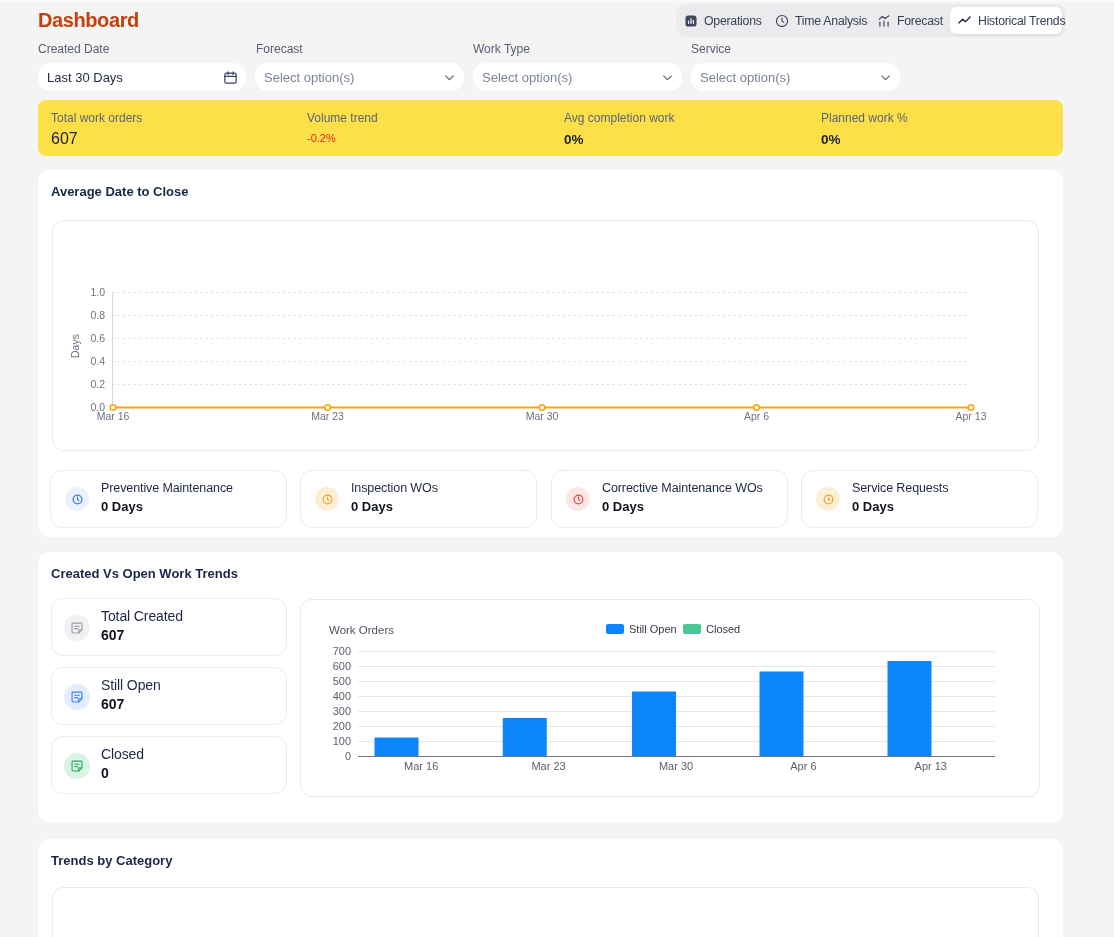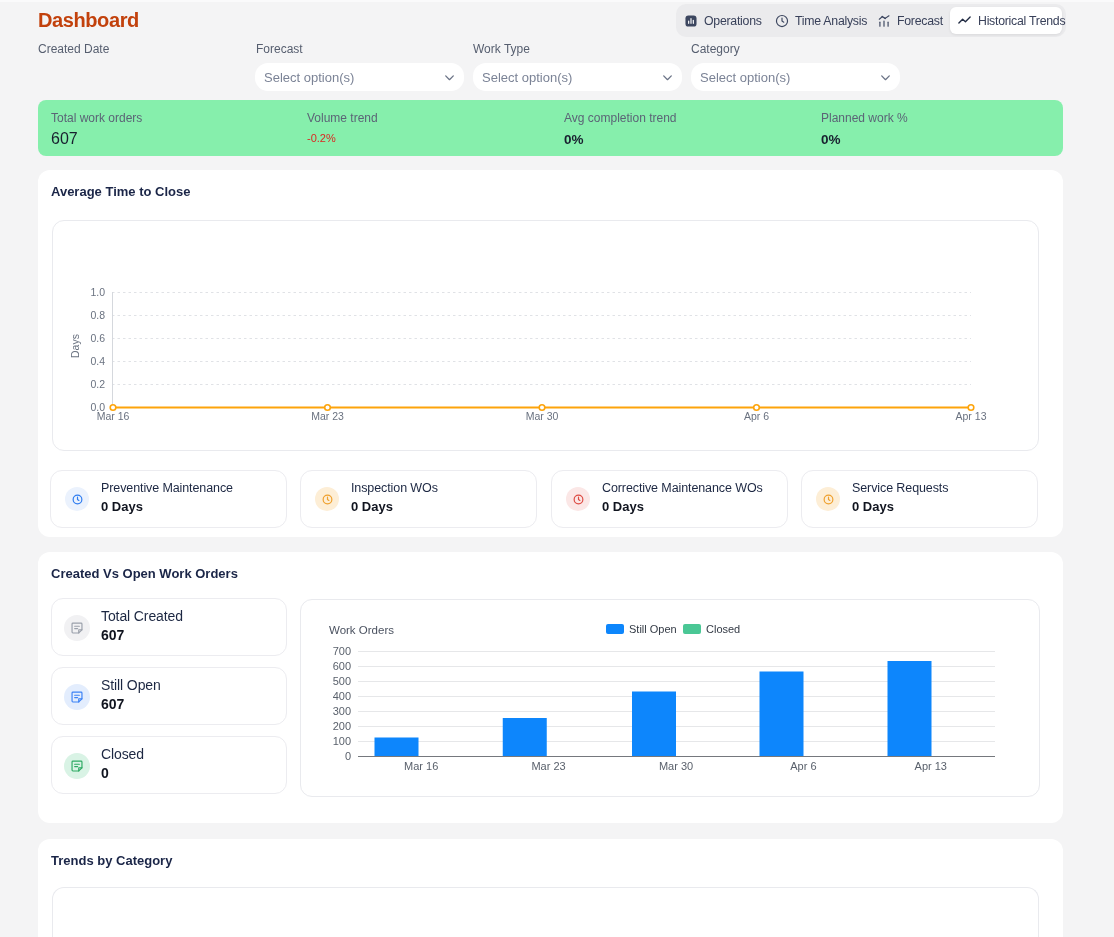--- a/index.html
+++ b/index.html
@@ -10,21 +10,21 @@
   .tabs { position:absolute; left:676px; top:4px; width:390px; height:33px; background:#ebebed; border-radius:10px; }
   .tab { position:absolute; display:flex; align-items:center; gap:6px; height:27px; top:3px; font-size:12.3px; letter-spacing:-0.25px; color:#39415a; border-radius:8px; white-space:nowrap; }
   .tab.active { background:#fff; box-shadow:0 1px 3px rgba(0,0,0,.08); }
   .tab svg { flex:0 0 auto; }
   
   .flabel { position:absolute; top:42px; font-size:12px; color:#565e6f; }
   .finput { position:absolute; top:63px; height:28px; background:#fff; border-radius:13px; display:flex; align-items:center; font-size:13px; color:#7b8396; padding:0 8px 0 9px; }
   .finput .ph { flex:1; }
   .finput.date { color:#252e42; font-weight:400; }
   
-  .stats { position:absolute; left:38px; top:100px; width:1025px; height:56px; background:#86efac; border-radius:8px; }
+  .stats { position:absolute; left:38px; top:100px; width:1025px; height:56px; background:#fde047; border-radius:8px; }
   .stat { position:absolute; top:0; height:56px; }
   .stat .sl { position:absolute; top:11px; left:0; font-size:12px; color:#5b6476; white-space:nowrap; }
   .stat .sv { position:absolute; top:30px; left:0; font-size:16px; font-weight:400; color:#18202f; }
   .stat .sv.red { color:#dc2721; font-size:11px; top:32px; }
   .stat .sv.pct { font-size:13.5px; font-weight:700; top:32px; }
   
   .card { position:absolute; left:38px; width:1025px; background:#fff; border-radius:12px; }
   .card .ctitle { position:absolute; left:13px; top:14px; font-size:13px; font-weight:700; color:#1a2547; }
   .chartbox { position:absolute; border:1px solid #e9eaee; border-radius:12px; background:#fff; }
   
@@ -63,22 +63,31 @@
           <circle cx="14" cy="7.5" r="1.4" fill="#3c465f" stroke="none"></circle>
         </svg>Forecast</div>
     <div class="tab active" style="left:274px; width:112px; padding-left:7px;border-radius:6px;"><svg width="15" height="15" viewBox="0 0 24 24" fill="none" stroke="#222c44" stroke-width="2.2" stroke-linecap="round" stroke-linejoin="round">
           <polyline points="3 16 9 10 13.5 14 21 6.5"></polyline>
         </svg>Historical Trends</div>
   </div>
 
   <div class="flabel" style="left:38px;">Created Date</div>
   <div class="flabel" style="left:256px;">Forecast</div>
   <div class="flabel" style="left:473px;">Work Type</div>
-  <div class="flabel" style="left:691px;">Category</div>
-
+  <div class="flabel" style="left:691px;">Service</div>
+
+  <div class="finput date" style="left:38px; width:208px;">
+      <span class="ph">Last 30 Days</span>
+    <svg width="15" height="15" viewBox="0 0 24 24" fill="none" stroke="#3c465f" stroke-width="2" stroke-linecap="round" stroke-linejoin="round">
+        <rect x="3" y="5" width="18" height="16" rx="2.5"></rect>
+        <line x1="3" y1="10" x2="21" y2="10"></line>
+        <line x1="8" y1="3" x2="8" y2="7"></line>
+        <line x1="16" y1="3" x2="16" y2="7"></line>
+      </svg>
+  </div>
   <div class="finput" style="left:255px; width:209px;">
       <span class="ph">Select option(s)</span>
     <svg width="13" height="13" viewBox="0 0 24 24" fill="none" stroke="#6b7386" stroke-width="2.4" stroke-linecap="round" stroke-linejoin="round">
         <polyline points="5 9 12 16 19 9"></polyline>
       </svg>
   </div>
   <div class="finput" style="left:473px; width:209px;">
       <span class="ph">Select option(s)</span>
     <svg width="13" height="13" viewBox="0 0 24 24" fill="none" stroke="#6b7386" stroke-width="2.4" stroke-linecap="round" stroke-linejoin="round">
         <polyline points="5 9 12 16 19 9"></polyline>
@@ -94,31 +103,31 @@
   <div class="stats">
     <div class="stat" style="left:13px;">
         <span class="sl">Total work orders</span>
         <span class="sv">607</span>
       </div>
     <div class="stat" style="left:269px;">
         <span class="sl">Volume trend</span>
         <span class="sv red">-0.2%</span>
       </div>
     <div class="stat" style="left:526px;">
-        <span class="sl">Avg completion trend</span>
+        <span class="sl">Avg completion work</span>
         <span class="sv pct">0%</span>
       </div>
     <div class="stat" style="left:783px;">
         <span class="sl">Planned work %</span>
         <span class="sv pct">0%</span>
       </div>
   </div>
 
   <div class="card" style="top:170px; height:367px;">
-    <div class="ctitle">Average Time to Close</div>
+    <div class="ctitle">Average Date to Close</div>
     <div class="chartbox" style="left:14px; top:50px; width:987px; height:231px;">
       <svg width="985" height="229" viewBox="0 0 985 229">
 
         <g stroke="#e0e2e6" stroke-width="1" stroke-dasharray="2.5 3">
           <line x1="59" y1="71.5" x2="918" y2="71.5"></line>
           <line x1="59" y1="94.5" x2="918" y2="94.5"></line>
           <line x1="59" y1="117.5" x2="918" y2="117.5"></line>
           <line x1="59" y1="140.5" x2="918" y2="140.5"></line>
           <line x1="59" y1="163.5" x2="918" y2="163.5"></line>
         </g>
@@ -189,21 +198,21 @@
             <circle cx="12" cy="12" r="9.5"></circle>
             <polyline points="12 7 12 12 15 14"></polyline>
           </svg>
         </div>
       <div class="mt" style="left:50px; top:10px;">Service Requests</div>
       <div class="mv" style="left:50px; top:28px;">0 Days</div>
     </div>
   </div>
 
   <div class="card" style="top:552px; height:271px;">
-    <div class="ctitle">Created Vs Open Work Orders</div>
+    <div class="ctitle">Created Vs Open Work Trends</div>
     <div class="mini" style="left:13px; top:46px; width:236px; height:58px;">
       <div class="ic" style="left:12px; top:16px; width:26px; height:26px; background:#f1f1f3;">
           <svg width="14" height="14" viewBox="0 0 24 24" fill="none" stroke="#9aa0ab" stroke-width="2" stroke-linecap="round" stroke-linejoin="round">
             <path d="M5 3.5h14a1.5 1.5 0 0 1 1.5 1.5v10l-5.5 5.5H5A1.5 1.5 0 0 1 3.5 19V5A1.5 1.5 0 0 1 5 3.5z"></path>
             <path d="M15 20.5V15h5.5"></path>
             <line x1="8" y1="9" x2="16" y2="9"></line>
             <line x1="8" y1="13" x2="13" y2="13"></line>
           </svg>
         </div>
       <div class="mt" style="left:49px; top:9px; font-size:14px;">Total Created</div>

